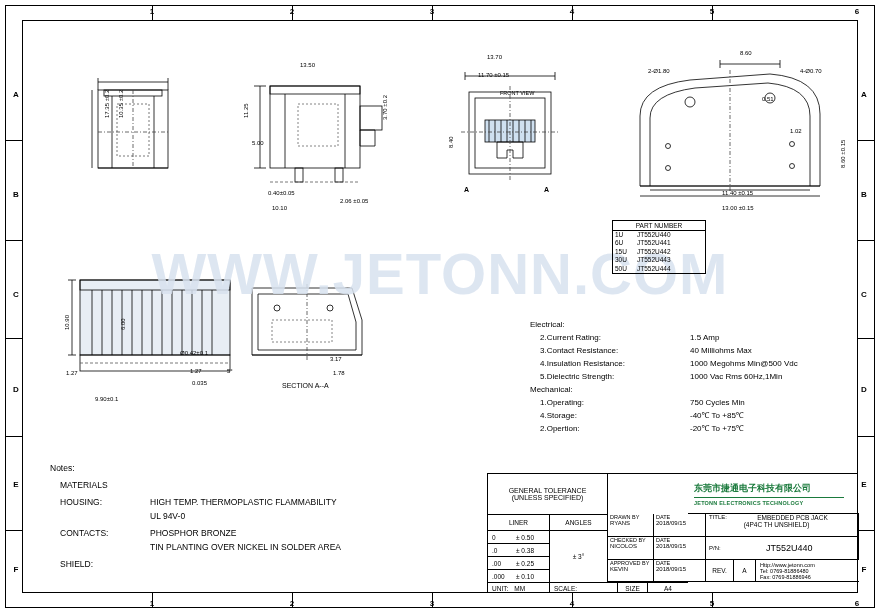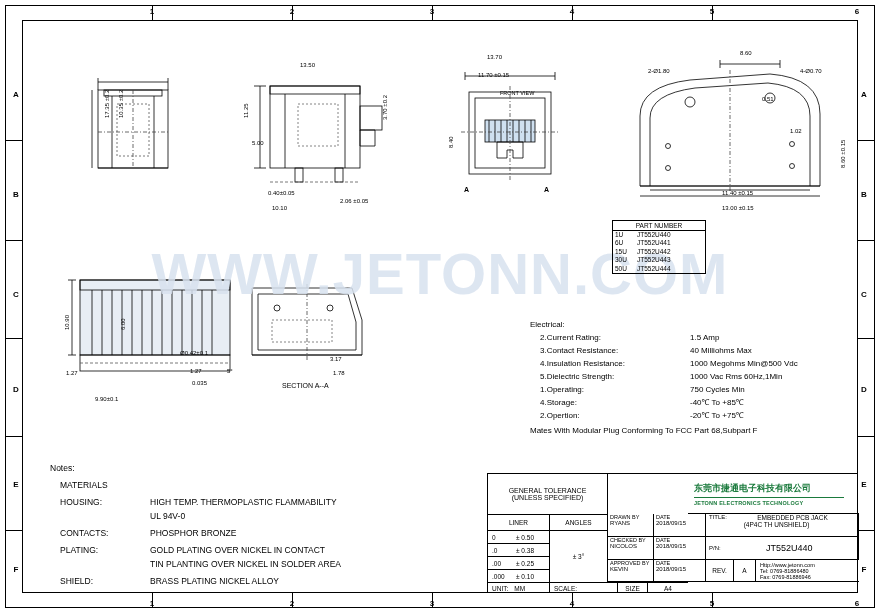--- a/index.html
+++ b/index.html
@@ -299,55 +299,50 @@
         <span>40 Milliohms Max</span>
       </div>
     <div class="row indent">
         <span class="k">4.Insulation Resistance:</span>
         <span>1000 Megohms Min@500 Vdc</span>
       </div>
     <div class="row indent">
         <span class="k">5.Dielectric Strength:</span>
         <span>1000 Vac Rms 60Hz,1Min</span>
       </div>
+    <div class="hdr">Mechanical:</div>
     <div class="row indent">
         <span class="k">1.Operating:</span>
         <span>750 Cycles Min</span>
       </div>
     <div class="row indent">
         <span class="k">4.Storage:</span>
         <span>-40℃ To +85℃</span>
       </div>
     <div class="row indent">
         <span class="k">2.Opertion:</span>
         <span>-20℃ To +75℃</span>
       </div>
-    <div style="margin-top:2px;">Mates With Modular Plug Conforming To FCC Part 68,Subpart F</div>
   </div>
 
   <div class="notes">
     <div>Notes:</div>
     <div style="padding-left:10px;">MATERIALS</div>
     <div class="r" style="padding-left:10px;">
       <span class="k">HOUSING:</span>
       <span>HIGH TEMP. THERMOPLASTIC FLAMMABILITY</span>
     </div>
     <div style="padding-left:100px;margin-top:-3px;">UL 94V-0</div>
     <div class="r" style="padding-left:10px;">
       <span class="k">CONTACTS:</span>
       <span>PHOSPHOR BRONZE</span>
     </div>
-    <div class="r" style="padding-left:10px;">
-      <span class="k">PLATING:</span>
-      <span>GOLD PLATING OVER NICKEL IN CONTACT</span>
-    </div>
     <div style="padding-left:100px;margin-top:-3px;">TIN PLANTING OVER NICKEL IN SOLDER AREA</div>
     <div class="r" style="padding-left:10px;">
       <span class="k">SHIELD:</span>
-      <span>BRASS PLATING NICKEL ALLOY</span>
     </div>
   </div>
 
   <div class="tb">
 
     <div class="cell ctr br" style="left:0;top:0;width:120px;height:40px;flex-direction:column;">
       <div style="font-size:7px;">GENERAL TOLERANCE</div>
       <div style="font-size:7px;">(UNLESS SPECIFIED)</div>
     </div>
 

